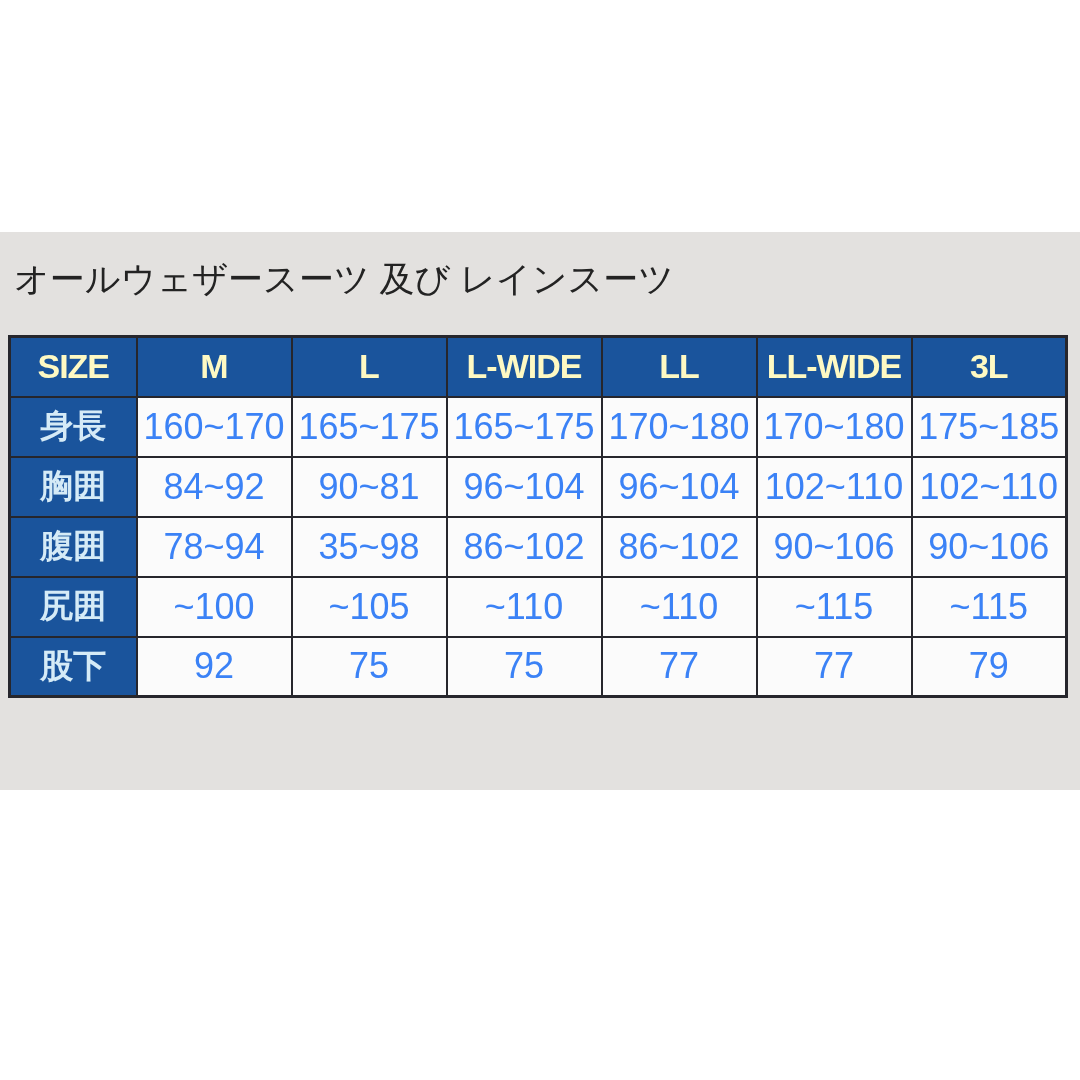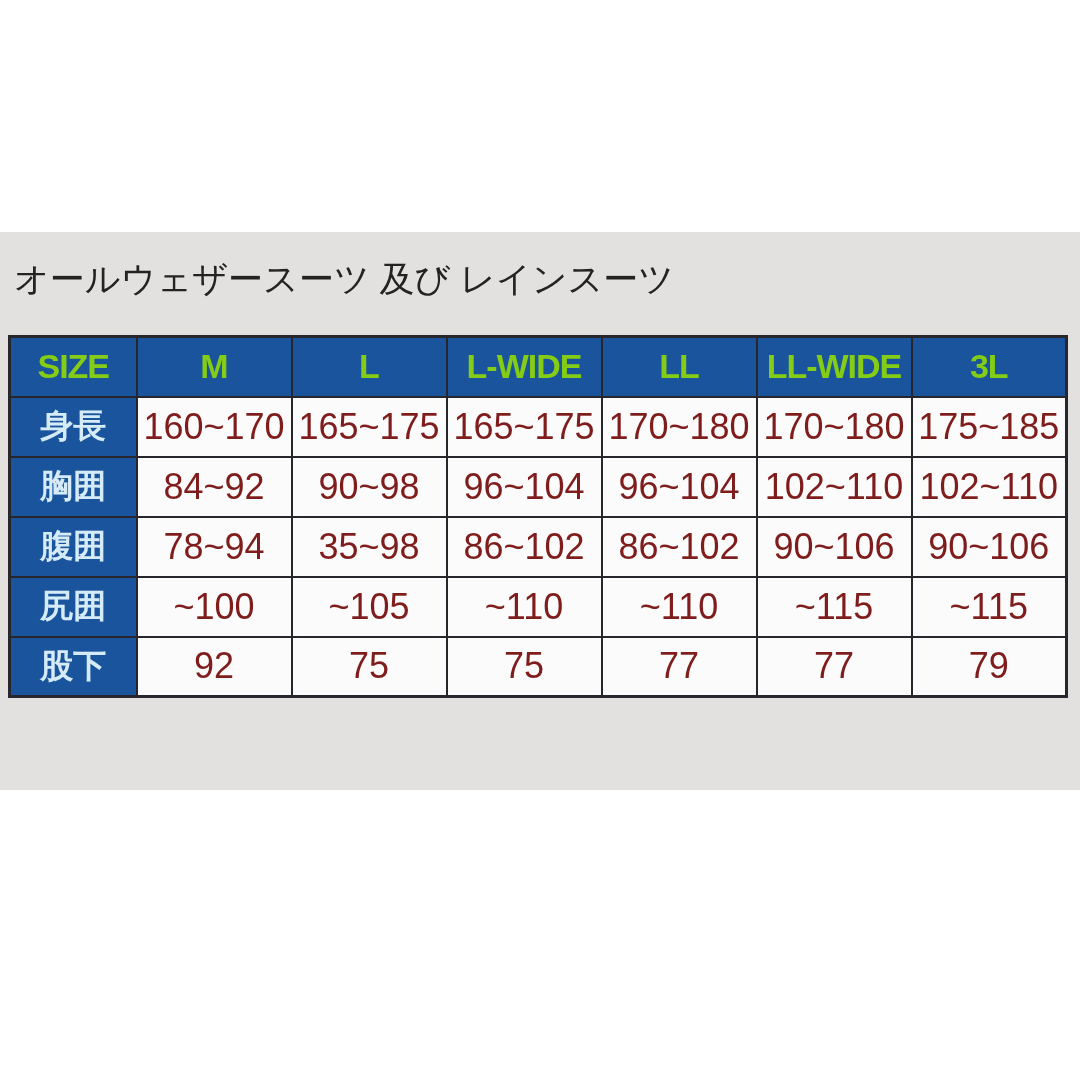--- a/index.html
+++ b/index.html
@@ -37,35 +37,35 @@
   .size-table th,.size-table td{
     border:2px solid #26262c;
     text-align:center;
     vertical-align:middle;
     padding:0;
     overflow:hidden;
     white-space:nowrap;
   }
   .size-table thead th{
     background:#1a549c;
-    color:#84cc16;
+    color:#fef9c3;
     font-size:34px;
     font-weight:bold;
     letter-spacing:-1px;
   }
   .size-table tbody th{
     background:#1a549c;
     color:#d5ebf7;
     font-size:33px;
     font-weight:bold;
     text-align:center;
   }
   .size-table td{
     background:#fbfbfb;
-    color:#7f1d1d;
+    color:#3b82f6;
     font-size:36px;
   }
 </style>
 </head>
 <body>
 
 <div class="panel">
 
   <div class="chart-title">オールウェザースーツ 及び レインスーツ</div>
 
@@ -96,21 +96,21 @@
         <td>160~170</td>
         <td>165~175</td>
         <td>165~175</td>
         <td>170~180</td>
         <td>170~180</td>
         <td>175~185</td>
       </tr>
       <tr>
         <th>胸囲</th>
         <td>84~92</td>
-        <td>90~98</td>
+        <td>90~81</td>
         <td>96~104</td>
         <td>96~104</td>
         <td>102~110</td>
         <td>102~110</td>
       </tr>
       <tr>
         <th>腹囲</th>
         <td>78~94</td>
         <td>35~98</td>
         <td>86~102</td>

